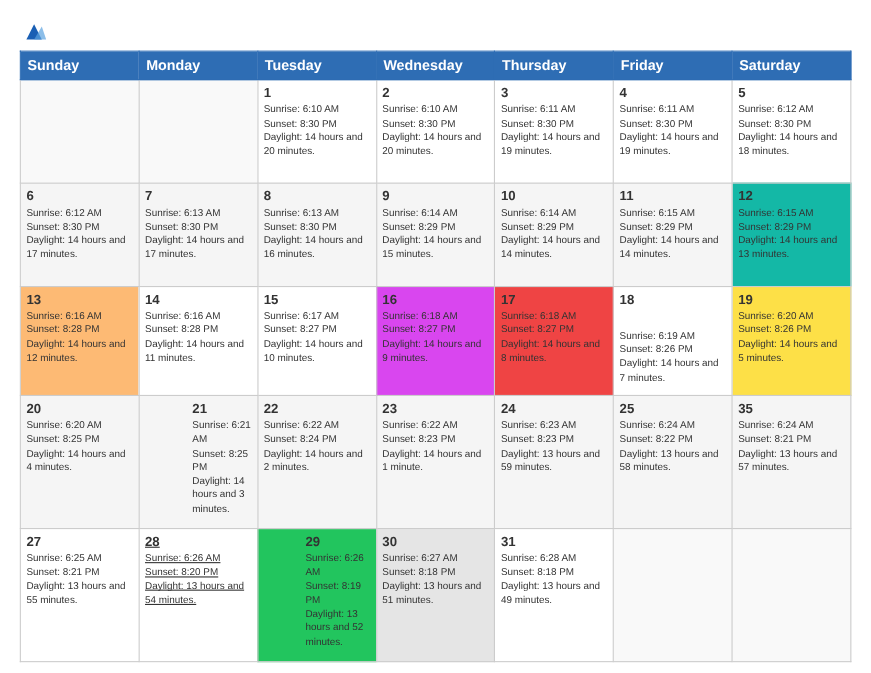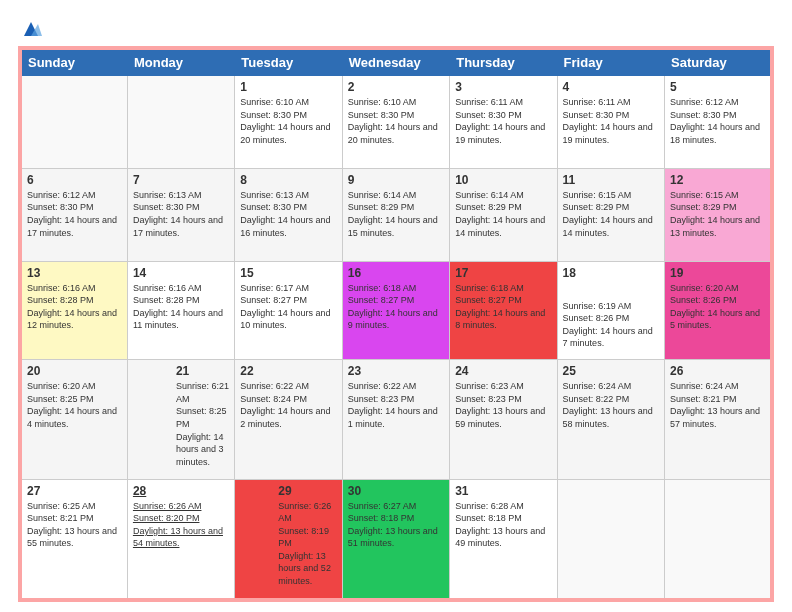--- a/index.html
+++ b/index.html
@@ -56,21 +56,21 @@
       font-weight: bold;
       color: #333;
       line-height: 1.1;
     }
     .location {
       font-size: 16px;
       color: #555;
     }
     .calendar {
       flex: 1;
-      border: 4px solid #fca5a5;
+      border: 1px solid #fca5a5;
       border-collapse: collapse;
       width: 100%;
       table-layout: fixed;
     }
     .calendar th {
       background-color: #2e6db4;
       color: #fff;
       text-align: left;
       padding: 5px 6px;
       font-size: 13px;
@@ -206,29 +206,29 @@
             <div class="day-info" style="white-space: pre-line;">Sunrise: 6:14 AM
 Sunset: 8:29 PM
 Daylight: 14 hours and 14 minutes.</div>
           </td>
           <td style="background-color: rgb(245, 245, 245);">
             <span class="day-num">11</span>
             <div class="day-info" style="white-space: pre-line;">Sunrise: 6:15 AM
 Sunset: 8:29 PM
 Daylight: 14 hours and 14 minutes.</div>
           </td>
-          <td style="background-color: #f9a8d4;">
+          <td style="background-color: #14b8a6;">
             <span class="day-num">12</span>
             <div class="day-info" style="white-space: pre-line;">Sunrise: 6:15 AM
 Sunset: 8:29 PM
 Daylight: 14 hours and 13 minutes.</div>
           </td>
         </tr>
         <tr>
-          <td style="background-color: #fef9c3;">
+          <td style="background-color: #fdba74;">
             <span class="day-num">13</span>
             <div class="day-info" style="white-space: pre-line;">Sunrise: 6:16 AM
 Sunset: 8:28 PM
 Daylight: 14 hours and 12 minutes.</div>
           </td>
           <td style="background-color: rgb(255, 255, 255);">
             <span class="day-num">14</span>
             <div class="day-info" style="white-space: pre-line;">Sunrise: 6:16 AM
 Sunset: 8:28 PM
 Daylight: 14 hours and 11 minutes.</div>
@@ -250,21 +250,21 @@
             <div class="day-info" style="white-space: pre-line;">Sunrise: 6:18 AM
 Sunset: 8:27 PM
 Daylight: 14 hours and 8 minutes.</div>
           </td>
           <td style="background-color: rgb(255, 255, 255);">
             <span class="day-num">18</span>
             <div class="day-info" style="white-space: pre-line; margin-top: 20px;">Sunrise: 6:19 AM
 Sunset: 8:26 PM
 Daylight: 14 hours and 7 minutes.</div>
           </td>
-          <td style="background-color: #ec4899;">
+          <td style="background-color: #fde047;">
             <span class="day-num">19</span>
             <div class="day-info" style="white-space: pre-line;">Sunrise: 6:20 AM
 Sunset: 8:26 PM
 Daylight: 14 hours and 5 minutes.</div>
           </td>
         </tr>
         <tr>
           <td style="background-color: rgb(245, 245, 245);">
             <span class="day-num">20</span>
             <div class="day-info" style="white-space: pre-line;">Sunrise: 6:20 AM
@@ -295,46 +295,46 @@
 Sunset: 8:23 PM
 Daylight: 13 hours and 59 minutes.</div>
           </td>
           <td style="background-color: rgb(245, 245, 245); margin-top: 12px;">
             <span class="day-num">25</span>
             <div class="day-info" style="white-space: pre-line;">Sunrise: 6:24 AM
 Sunset: 8:22 PM
 Daylight: 13 hours and 58 minutes.</div>
           </td>
           <td style="background-color: rgb(245, 245, 245);">
-            <span class="day-num">26</span>
+            <span class="day-num">35</span>
             <div class="day-info" style="white-space: pre-line;">Sunrise: 6:24 AM
 Sunset: 8:21 PM
 Daylight: 13 hours and 57 minutes.</div>
           </td>
         </tr>
         <tr>
           <td style="background-color: rgb(255, 255, 255);">
             <span class="day-num">27</span>
             <div class="day-info" style="white-space: pre-line;">Sunrise: 6:25 AM
 Sunset: 8:21 PM
 Daylight: 13 hours and 55 minutes.</div>
           </td>
           <td style="background-color: rgb(255, 255, 255); text-decoration: underline;">
             <span class="day-num">28</span>
             <div class="day-info" style="white-space: pre-line;">Sunrise: 6:26 AM
 Sunset: 8:20 PM
 Daylight: 13 hours and 54 minutes.</div>
           </td>
-          <td style="background-color: #ef4444; padding-left: 43px;">
+          <td style="background-color: #22c55e; padding-left: 43px;">
             <span class="day-num">29</span>
             <div class="day-info" style="white-space: pre-line;">Sunrise: 6:26 AM
 Sunset: 8:19 PM
 Daylight: 13 hours and 52 minutes.</div>
           </td>
-          <td style="background-color: #22c55e;">
+          <td style="background-color: #e5e5e5;">
             <span class="day-num">30</span>
             <div class="day-info" style="white-space: pre-line;">Sunrise: 6:27 AM
 Sunset: 8:18 PM
 Daylight: 13 hours and 51 minutes.</div>
           </td>
           <td style="background-color: rgb(255, 255, 255);">
             <span class="day-num">31</span>
             <div class="day-info" style="white-space: pre-line;">Sunrise: 6:28 AM
 Sunset: 8:18 PM
 Daylight: 13 hours and 49 minutes.</div>

